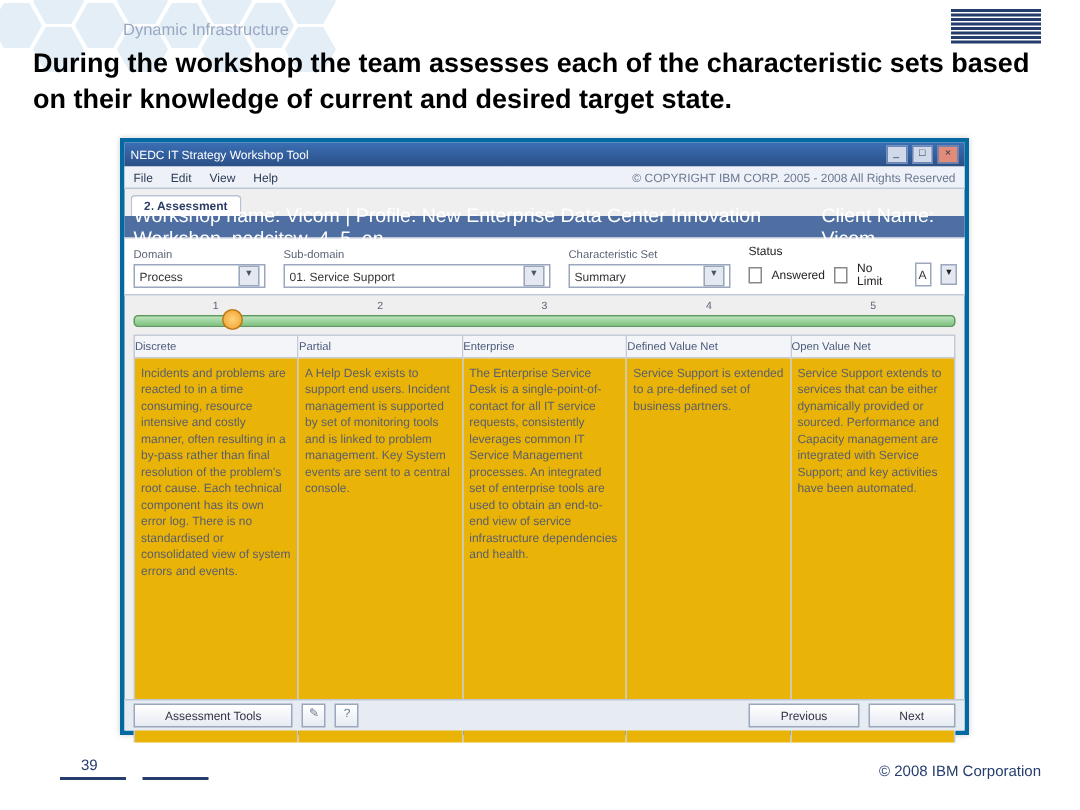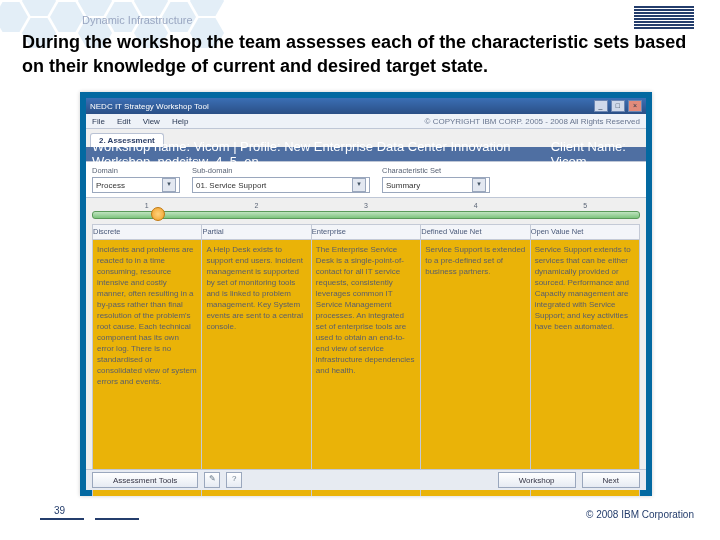--- a/index.html
+++ b/index.html
@@ -3,21 +3,21 @@
 <meta charset="utf-8">
 <style>
 html,body{margin:0;padding:0;width:720px;height:540px;font-family:Arial,Helvetica,sans-serif;background:#fff;overflow:hidden}
 .slide{position:relative;width:720px;height:540px}
 .hexbg{position:absolute;top:0;left:0;width:260px;height:60px;overflow:hidden}
 .hex{position:absolute;width:34px;height:30px;background:#e0ecf6;clip-path:polygon(25% 0,75% 0,100% 50%,75% 100%,25% 100%,0 50%);opacity:.9}
 .brand{position:absolute;top:14px;left:82px;font-size:11px;color:#9aa7c2}
 .ibm{position:absolute;top:6px;right:26px;width:60px;height:22px}
 .ibm .bar{position:absolute;left:0;width:60px;height:2px;background:#243d6c}
 .headline{position:absolute;top:30px;left:22px;right:22px;font-weight:bold;font-size:18px;line-height:24px;color:#000}
-.app{position:absolute;top:92px;left:80px;width:560px;height:392px;border:6px solid #0369a1;box-shadow:0 0 4px rgba(0,0,0,.2);background:#efefef;font-size:8px;color:#222}
+.app{position:absolute;top:92px;left:80px;width:560px;height:392px;border:3px solid #0369a1;box-shadow:0 0 4px rgba(0,0,0,.2);background:#efefef;font-size:8px;color:#222}
 .titlebar{height:16px;background:linear-gradient(#3b6fb5,#2a4f86);display:flex;align-items:center;justify-content:space-between;padding:0 4px}
 .titlebar .t{color:#fff;font-size:8px}
 .winbtns span{display:inline-block;width:12px;height:10px;background:#cfd9ea;border:1px solid #6b86b3;margin-left:1px;font-size:7px;text-align:center;line-height:9px;color:#234}
 .winbtns .x{background:#e28b7b}
 .menubar{height:14px;background:#eef2f8;border-bottom:1px solid #bfc7d6;display:flex;align-items:center;gap:12px;padding:0 6px}
 .menubar span{font-size:8px;color:#2b3a55}
 .menubar .r{margin-left:auto;color:#6a7790}
 .tab{display:inline-block;margin:4px 0 0 4px;padding:2px 8px;background:#fff;border:1px solid #b9c2d4;border-bottom:none;border-radius:3px 3px 0 0;color:#2a3d66;font-weight:bold}
 .profilebar{background:#4f6fa2;color:#fff;height:14px;display:flex;align-items:center;justify-content:space-between;padding:0 6px;font-size:13px}
 .dropdowns{background:#fff;border-top:1px solid #bfc7d6;border-bottom:1px solid #bfc7d6;padding:4px 6px;display:flex;gap:12px;align-items:flex-end}
@@ -115,20 +115,33 @@
             <span class="ar">▾</span>
           </div>
     </div>
     <div class="ddgrp">
       <label>Characteristic Set</label>
       <div class="dd ddw3">
             <span>Summary</span>
             <span class="ar">▾</span>
           </div>
     </div>
+    <div class="statgrp">
+      <label>Status</label>
+      <div class="statrow">
+        <span class="cb"></span>
+        <span>Answered</span>
+        <span class="cb"></span>
+        <span>No Limit</span>
+        <div class="dd ddw4" style="margin-left:8px">
+              <span>A</span>
+            </div>
+        <span class="ar" style="width:12px;height:12px;border:1px solid #9aa7bd;background:#e3e8f1;text-align:center;line-height:10px;font-size:7px">▾</span>
+      </div>
+    </div>
   </div>
   <div class="slider">
     <span class="tick" style="left:10%">1</span>
     <span class="tick" style="left:30%">2</span>
     <span class="tick" style="left:50%">3</span>
     <span class="tick" style="left:70%">4</span>
     <span class="tick" style="left:90%">5</span>
     <div class="track"></div>
     <div class="thumb" style="left:12%"></div>
   </div>
@@ -152,21 +165,21 @@
     <div class="col">
           <div class="colh">Open Value Net</div>
           <div class="colb">Service Support extends to services that can be either dynamically provided or sourced. Performance and Capacity management are integrated with Service Support; and key activities have been automated.</div>
         </div>
   </div>
   <div class="bottombar">
     <div class="bbtn">Assessment Tools</div>
     <div class="ic">✎</div>
     <div class="ic">?</div>
     <div class="bspace"></div>
-    <div class="bbtn">Workshop</div>
+    <div class="bbtn">Previous</div>
     <div class="bbtn">Next</div>
   </div>
 </div>
 
 <div class="footer">
   <div class="footbar"></div>
       <div class="footbar2"></div>
   <div class="pg">39</div>
   <div class="copy">© 2008 IBM Corporation</div>
 </div>

